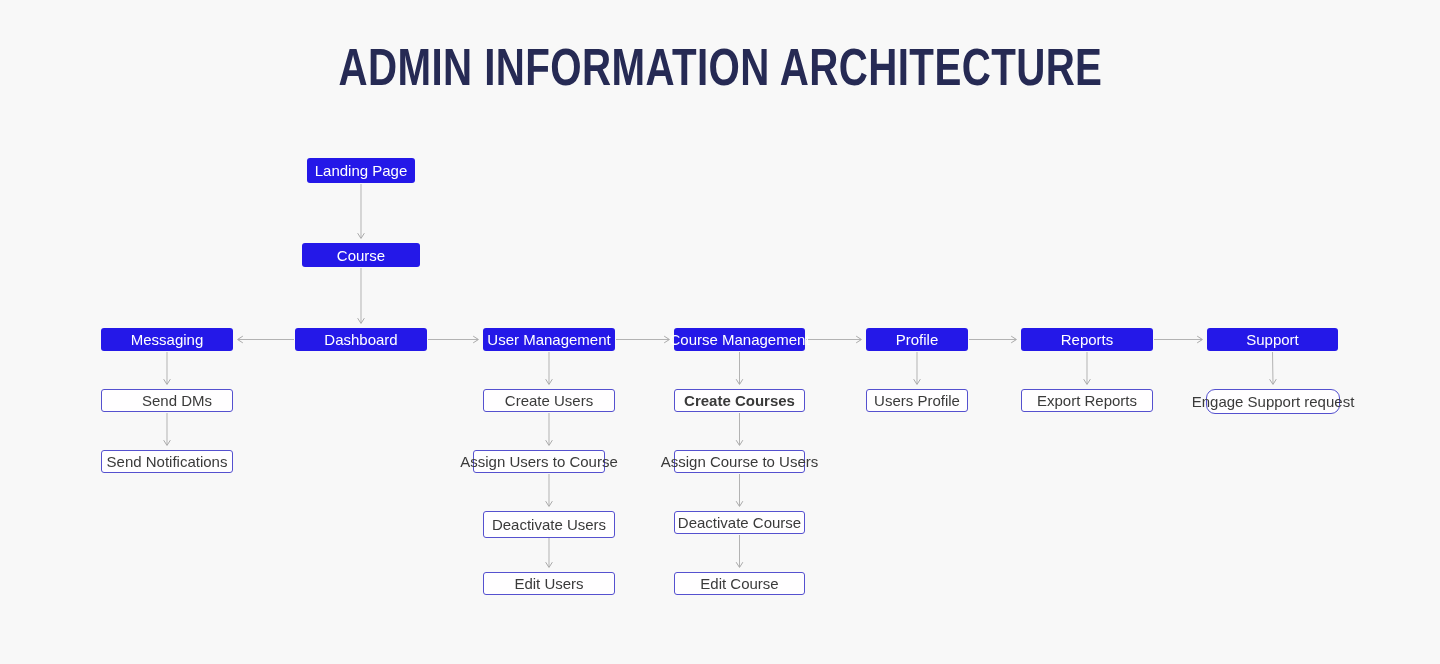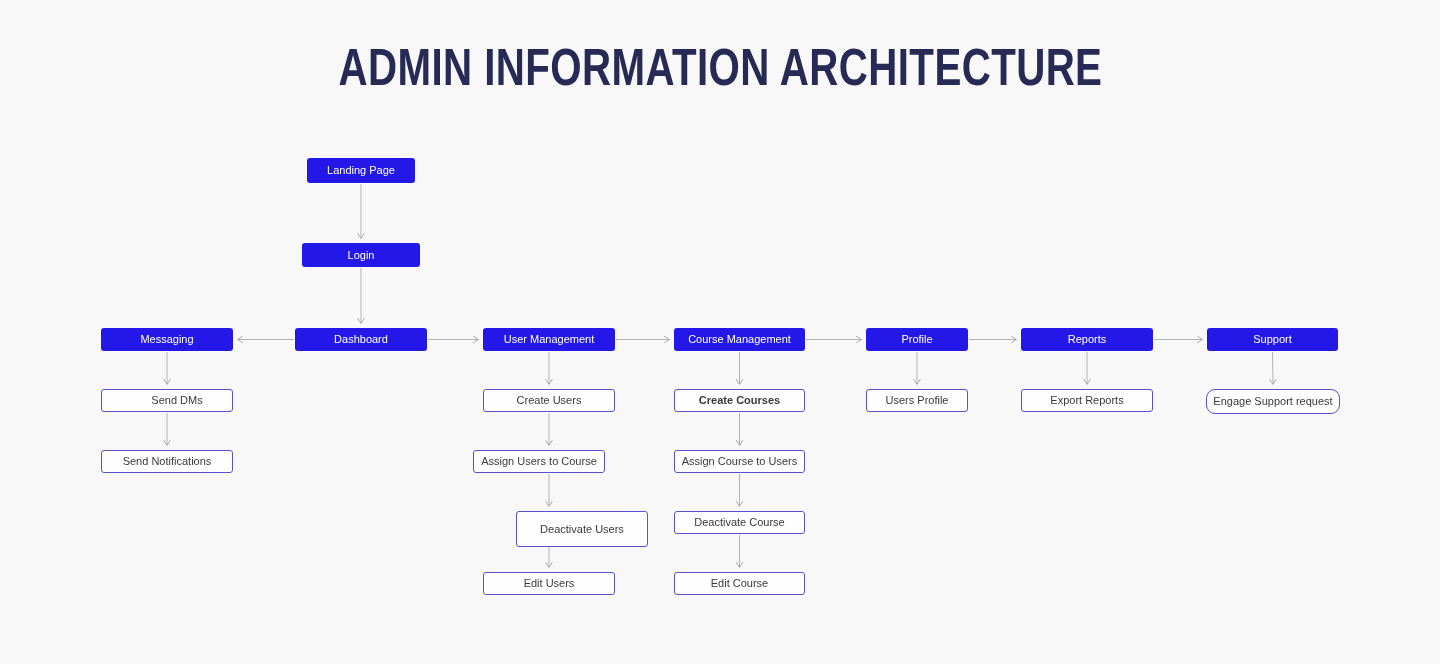--- a/index.html
+++ b/index.html
@@ -41,21 +41,21 @@
     top: 0;
     pointer-events: none;
   }
   .node {
     position: absolute;
     display: flex;
     align-items: center;
     justify-content: center;
     box-sizing: border-box;
     border-radius: 3px;
-    font-size: 11px;
+    font-size: 15px;
     line-height: 1;
     white-space: nowrap;
     cursor: default;
   }
   .node.primary {
     background: #2418e8;
     color: #ffffff;
   }
   .node.secondary {
     background: #fffeff;
@@ -98,21 +98,21 @@
         <line x1="739.5" y1="535" x2="739.5" y2="567" stroke="#b3b3b3" stroke-width="1" marker-end="url(#arrow)"></line>
         <line x1="917" y1="352" x2="917" y2="384" stroke="#b3b3b3" stroke-width="1" marker-end="url(#arrow)"></line>
         <line x1="1087" y1="352" x2="1087" y2="384" stroke="#b3b3b3" stroke-width="1" marker-end="url(#arrow)"></line>
         <line x1="1272.5" y1="352" x2="1273" y2="384" stroke="#b3b3b3" stroke-width="1" marker-end="url(#arrow)"></line>
       </g>
   </svg>
 <div class="node primary" style="left: 307px; top: 158px; width: 108px; height: 25px;">
       <span>Landing Page</span>
     </div>
     <div class="node primary" style="left: 302px; top: 243px; width: 118px; height: 24px;">
-      <span>Login</span>
+      <span>Course</span>
     </div>
     <div class="node primary" style="left: 101px; top: 328px; width: 132px; height: 23px;">
       <span>Messaging</span>
     </div>
     <div class="node primary" style="left: 295px; top: 328px; width: 132px; height: 23px;">
       <span>Dashboard</span>
     </div>
     <div class="node primary" style="left: 483px; top: 328px; width: 132px; height: 23px;">
       <span>User Management</span>
     </div>
@@ -133,21 +133,21 @@
     </div>
     <div class="node secondary" style="left: 101px; top: 450px; width: 132px; height: 23px;">
       <span>Send Notifications</span>
     </div>
     <div class="node secondary" style="left: 483px; top: 389px; width: 132px; height: 23px;">
       <span>Create Users</span>
     </div>
     <div class="node secondary" style="left: 473px; top: 450px; width: 132px; height: 23px;">
       <span>Assign Users to Course</span>
     </div>
-    <div class="node secondary" style="left: 483px; top: 511px; width: 132px; height: 36px; margin-left: 33px;">
+    <div class="node secondary" style="left: 483px; top: 511px; width: 132px; height: 27px;">
       <span>Deactivate Users</span>
     </div>
     <div class="node secondary" style="left: 483px; top: 572px; width: 132px; height: 23px;">
       <span>Edit Users</span>
     </div>
     <div class="node secondary" style="left: 674px; top: 389px; width: 131px; height: 23px; font-weight: bold;">
       <span>Create Courses</span>
     </div>
     <div class="node secondary" style="left: 674px; top: 450px; width: 131px; height: 23px;">
       <span>Assign Course to Users</span>

